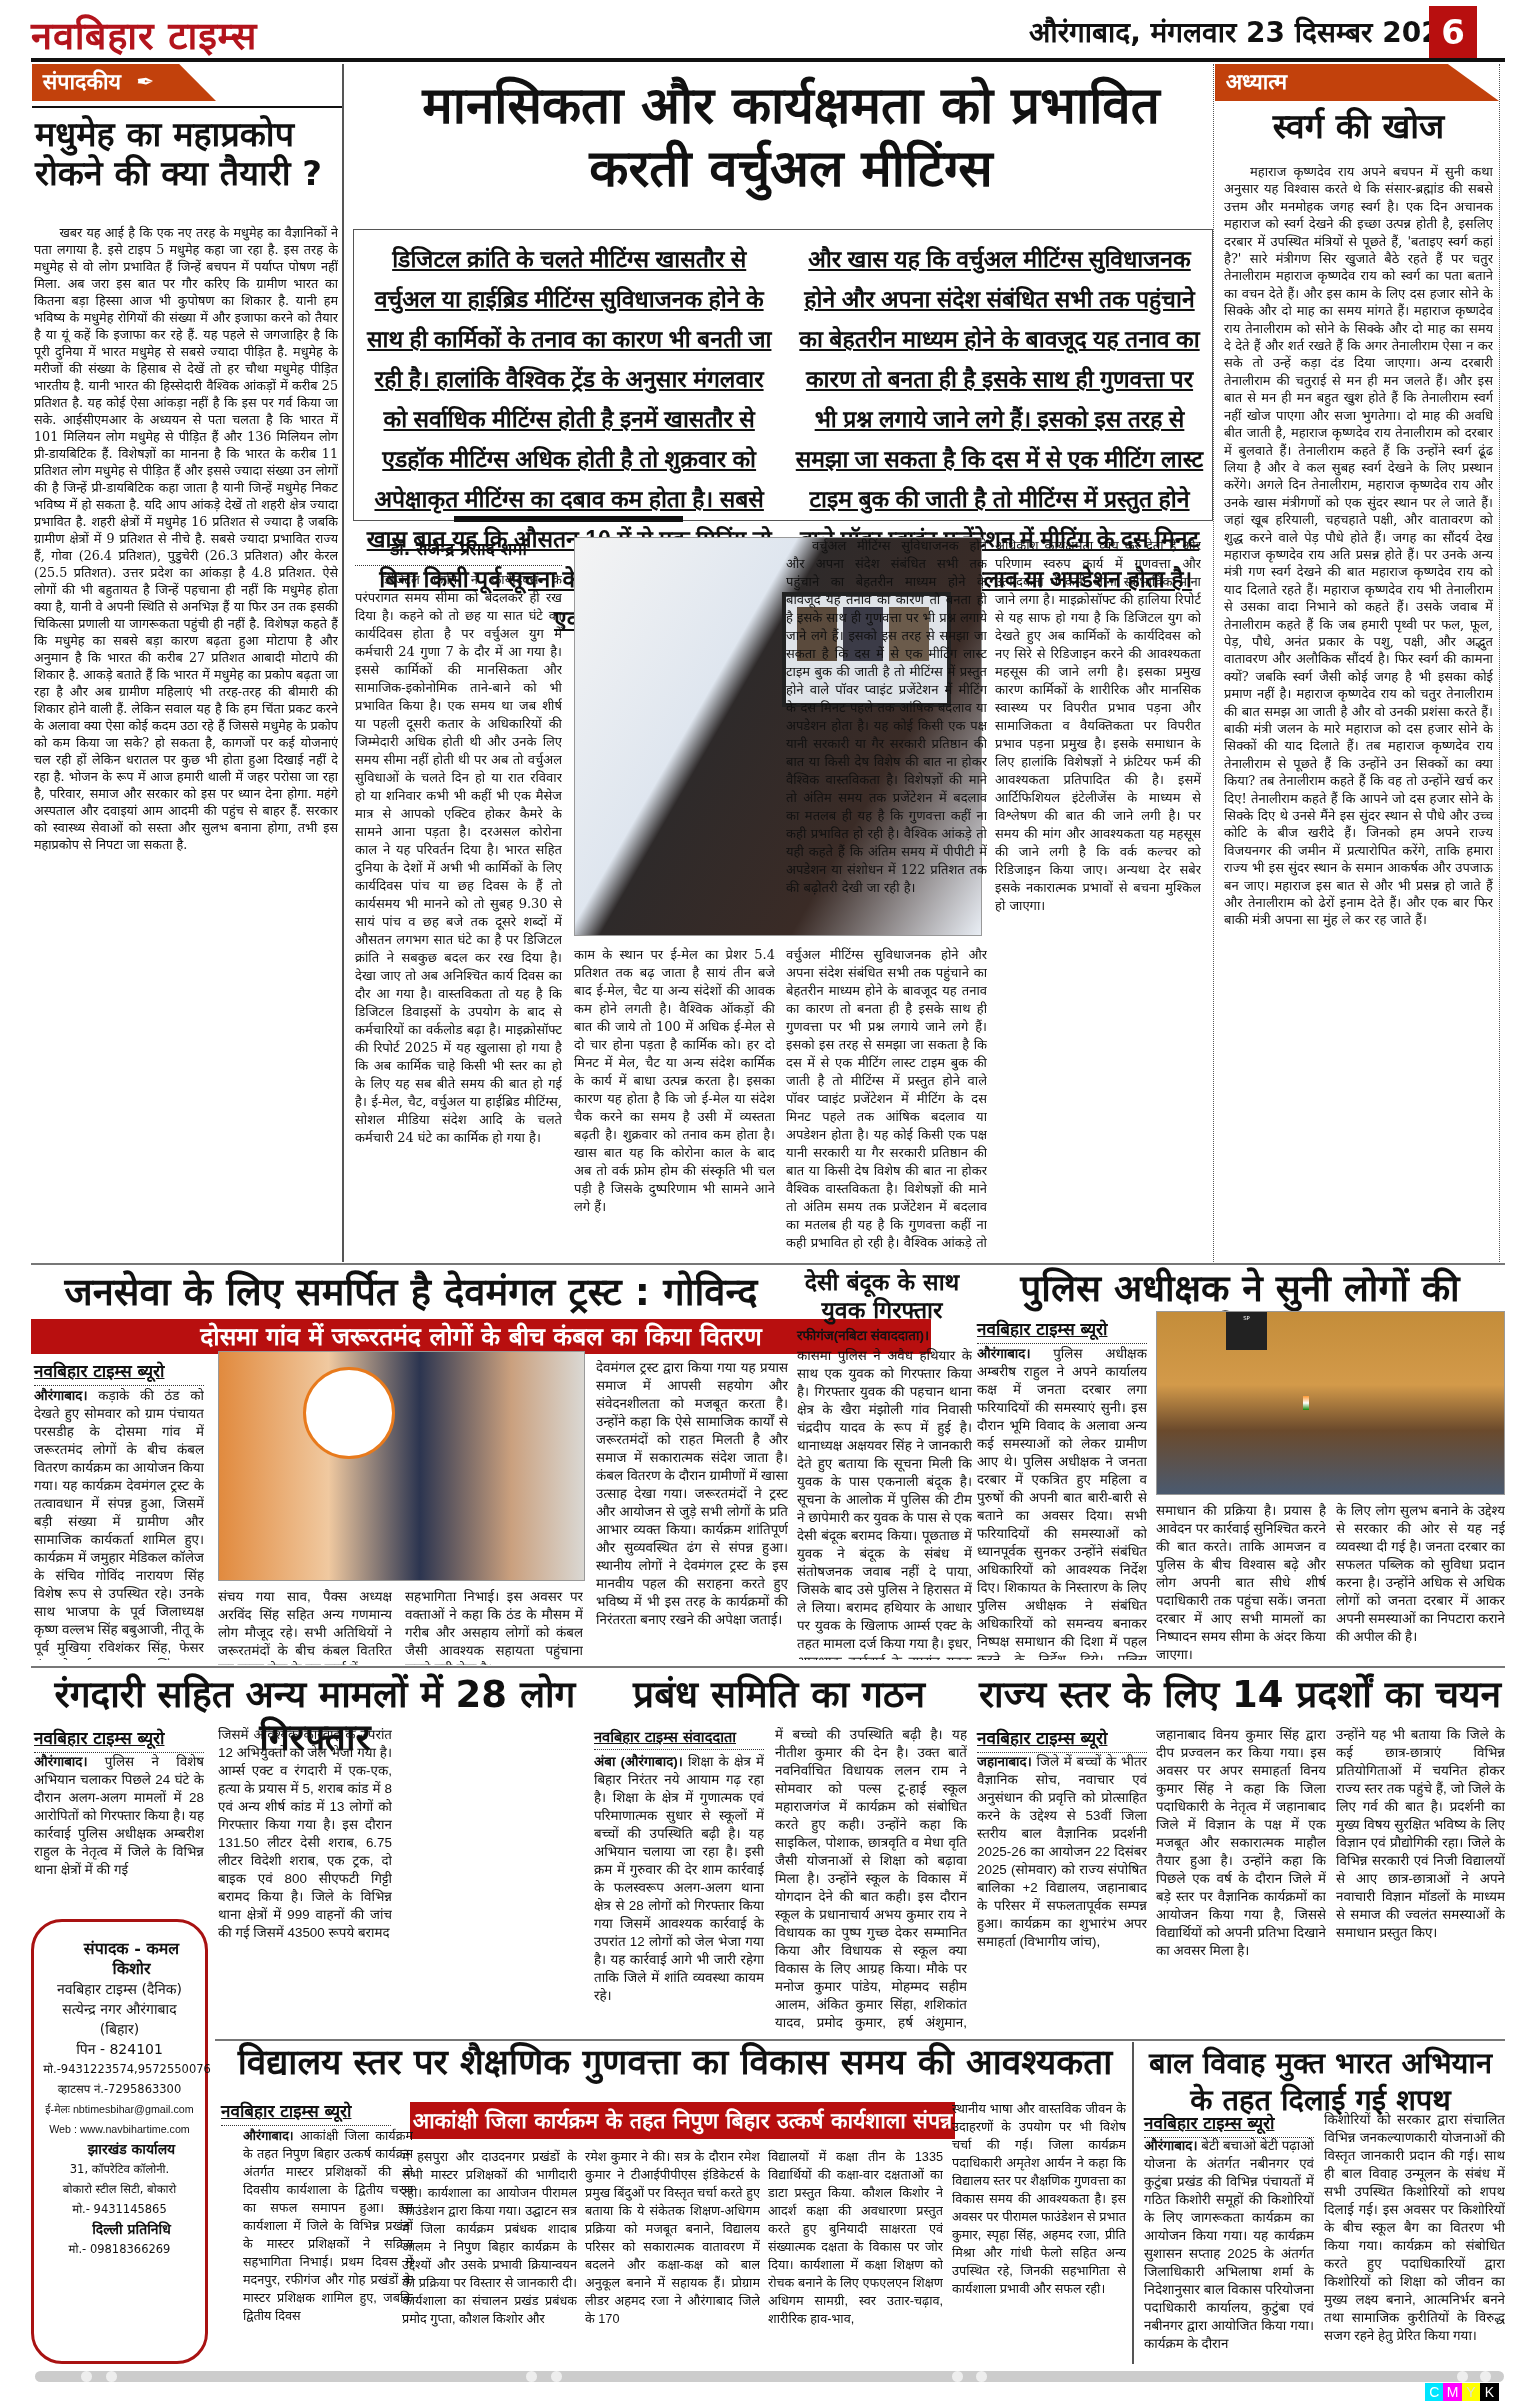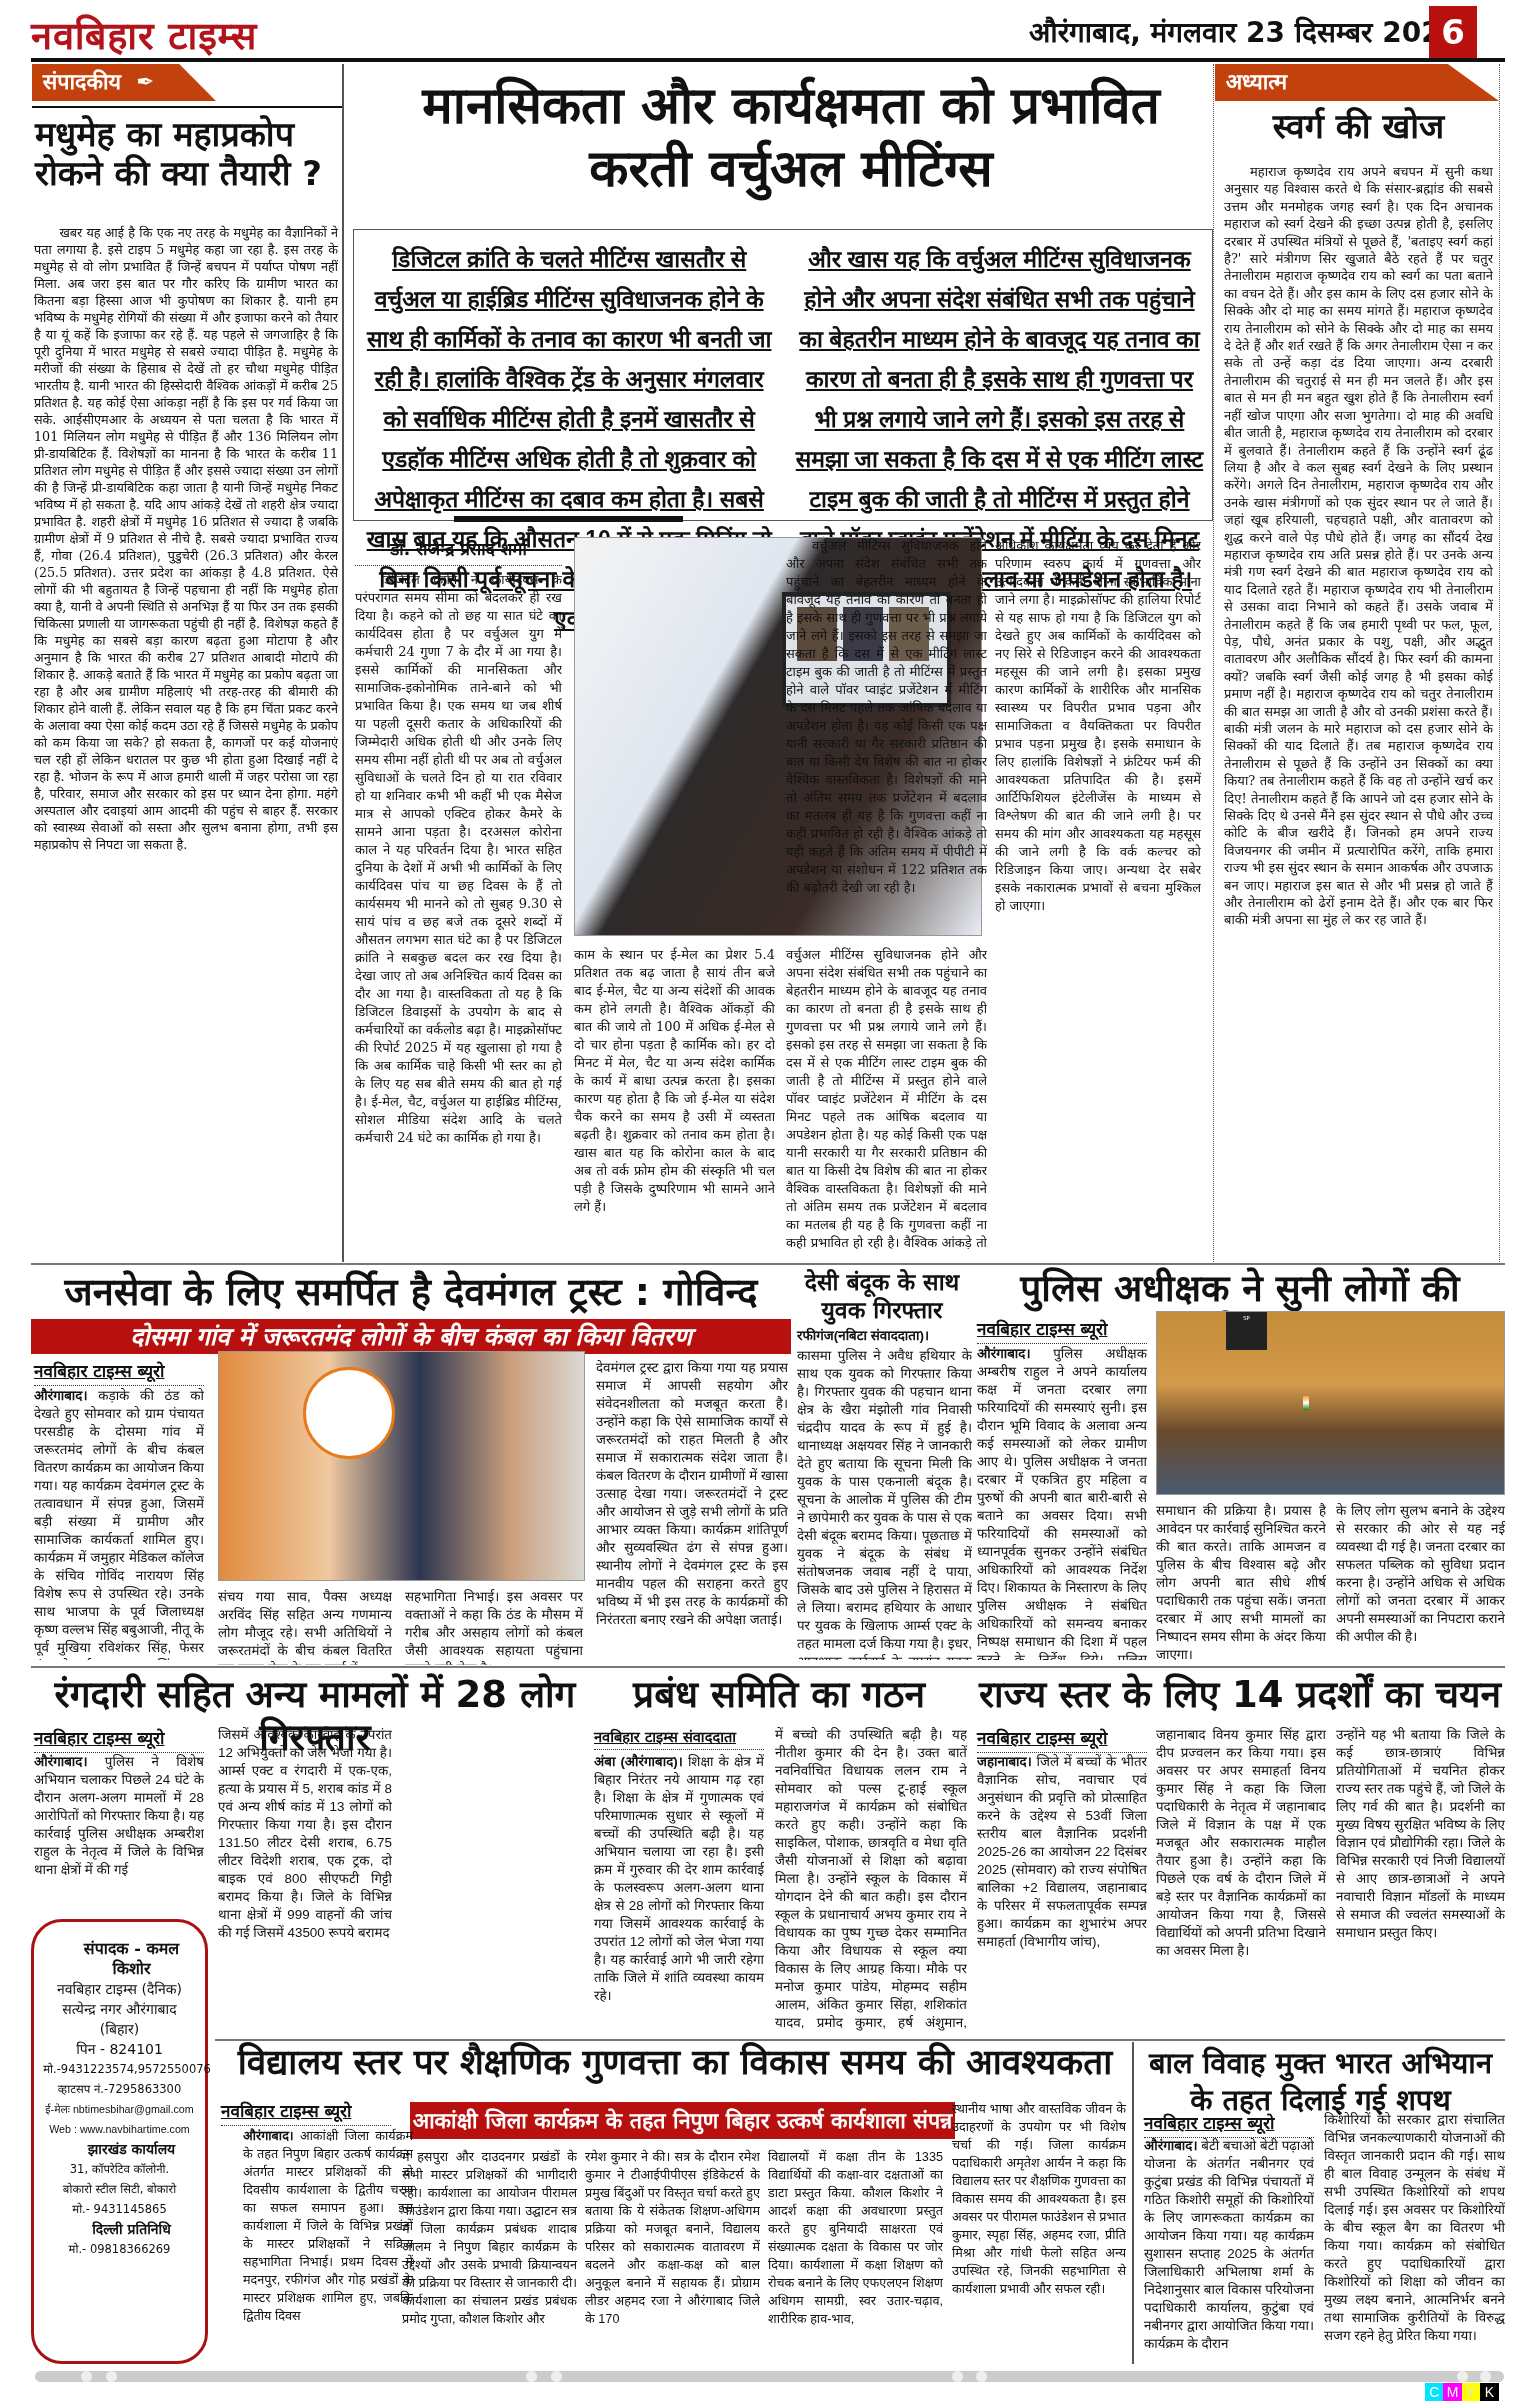--- a/index.html
+++ b/index.html
@@ -74,21 +74,21 @@
 
 <div class="abs dotted-v" style="left:1213px;top:64px;height:1198px;"></div>
 <div class="abs dotted-v" style="left:1499px;top:64px;height:1198px;"></div>
 <div class="abs section-tag" style="left:1215px;top:64px;width:284px;clip-path:polygon(0 0,82% 0,100% 100%,0 100%);">अध्यात्म</div>
 <div class="abs big-head" style="left:1228px;top:107px;width:261px;font-size:34px;text-align:center;">स्वर्ग की खोज</div>
 <div class="abs col-text" style="left:1224px;top:163px;width:269px;height:1090px;overflow:hidden;text-indent:2em;line-height:17.4px;">महाराज कृष्णदेव राय अपने बचपन में सुनी कथा अनुसार यह विश्वास करते थे कि संसार-ब्रह्मांड की सबसे उत्तम और मनमोहक जगह स्वर्ग है। एक दिन अचानक महाराज को स्वर्ग देखने की इच्छा उत्पन्न होती है, इसलिए दरबार में उपस्थित मंत्रियों से पूछते हैं, 'बताइए स्वर्ग कहां है?' सारे मंत्रीगण सिर खुजाते बैठे रहते हैं पर चतुर तेनालीराम महाराज कृष्णदेव राय को स्वर्ग का पता बताने का वचन देते हैं। और इस काम के लिए दस हजार सोने के सिक्के और दो माह का समय मांगते हैं। महाराज कृष्णदेव राय तेनालीराम को सोने के सिक्के और दो माह का समय दे देते हैं और शर्त रखते हैं कि अगर तेनालीराम ऐसा न कर सके तो उन्हें कड़ा दंड दिया जाएगा। अन्य दरबारी तेनालीराम की चतुराई से मन ही मन जलते हैं। और इस बात से मन ही मन बहुत खुश होते हैं कि तेनालीराम स्वर्ग नहीं खोज पाएगा और सजा भुगतेगा। दो माह की अवधि बीत जाती है, महाराज कृष्णदेव राय तेनालीराम को दरबार में बुलवाते हैं। तेनालीराम कहते हैं कि उन्होंने स्वर्ग ढूंढ लिया है और वे कल सुबह स्वर्ग देखने के लिए प्रस्थान करेंगे। अगले दिन तेनालीराम, महाराज कृष्णदेव राय और उनके खास मंत्रीगणों को एक सुंदर स्थान पर ले जाते हैं। जहां खूब हरियाली, चहचहाते पक्षी, और वातावरण को शुद्ध करने वाले पेड़ पौधे होते हैं। जगह का सौंदर्य देख महाराज कृष्णदेव राय अति प्रसन्न होते हैं। पर उनके अन्य मंत्री गण स्वर्ग देखने की बात महाराज कृष्णदेव राय को याद दिलाते रहते हैं। महाराज कृष्णदेव राय भी तेनालीराम से उसका वादा निभाने को कहते हैं। उसके जवाब में तेनालीराम कहते हैं कि जब हमारी पृथ्वी पर फल, फूल, पेड़, पौधे, अनंत प्रकार के पशु, पक्षी, और अद्भुत वातावरण और अलौकिक सौंदर्य है। फिर स्वर्ग की कामना क्यों? जबकि स्वर्ग जैसी कोई जगह है भी इसका कोई प्रमाण नहीं है। महाराज कृष्णदेव राय को चतुर तेनालीराम की बात समझ आ जाती है और वो उनकी प्रशंसा करते हैं। बाकी मंत्री जलन के मारे महाराज को दस हजार सोने के सिक्कों की याद दिलाते हैं। तब महाराज कृष्णदेव राय तेनालीराम से पूछते हैं कि उन्होंने उन सिक्कों का क्या किया? तब तेनालीराम कहते हैं कि वह तो उन्होंने खर्च कर दिए! तेनालीराम कहते हैं कि आपने जो दस हजार सोने के सिक्के दिए थे उनसे मैंने इस सुंदर स्थान से पौधे और उच्च कोटि के बीज खरीदे हैं। जिनको हम अपने राज्य विजयनगर की जमीन में प्रत्यारोपित करेंगे, ताकि हमारा राज्य भी इस सुंदर स्थान के समान आकर्षक और उपजाऊ बन जाए। महाराज इस बात से और भी प्रसन्न हो जाते हैं और तेनालीराम को ढेरों इनाम देते हैं। और एक बार फिर बाकी मंत्री अपना सा मुंह ले कर रह जाते हैं।</div>
 
 <div class="abs" style="left:31px;top:1263px;width:1474px;height:1.5px;background:#777;"></div>
 
 <div class="abs big-head" style="left:31px;top:1271px;width:760px;font-size:38px;text-align:center;">जनसेवा के लिए समर्पित है देवमंगल ट्रस्ट : गोविन्द</div>
-<div class="abs red-banner" style="left:31px;top:1319px;width:760px;height:35px;font-size:24.6px;line-height:35px;font-style:italic;">दोसमा गांव में जरूरतमंद लोगों के बीच कंबल का किया वितरण</div>
+<div class="abs red-banner" style="left:31px;top:1319px;width:900px;height:35px;font-size:24.6px;line-height:35px;">दोसमा गांव में जरूरतमंद लोगों के बीच कंबल का किया वितरण</div>
 <div class="abs byline" style="left:34px;top:1359px;width:170px;">नवबिहार टाइम्स ब्यूरो</div>
 <div class="abs col-text sans" style="left:34px;top:1387px;width:170px;height:273px;overflow:hidden;">
   <span class="loc">औरंगाबाद।</span>
   <span>कड़ाके की ठंड को देखते हुए सोमवार को ग्राम पंचायत परसडीह के दोसमा गांव में जरूरतमंद लोगों के बीच कंबल वितरण कार्यक्रम का आयोजन किया गया। यह कार्यक्रम देवमंगल ट्रस्ट के तत्वावधान में संपन्न हुआ, जिसमें बड़ी संख्या में ग्रामीण और सामाजिक कार्यकर्ता शामिल हुए। कार्यक्रम में जमुहार मेडिकल कॉलेज के संचिव गोविंद नारायण सिंह विशेष रूप से उपस्थित रहे। उनके साथ भाजपा के पूर्व जिलाध्यक्ष कृष्ण वल्लभ सिंह बबुआजी, नीतू के पूर्व मुखिया रविशंकर सिंह, फेसर मंडल के पूर्व अध्यक्ष भरत सिंह,</span>
 </div>
 <div class="abs photo event" style="left:218px;top:1351px;width:367px;height:230px;">
   <div style="position:absolute;left:84px;top:15.4px;width:92px;height:92px;border-radius:50%;background:#fff;border:3.1px solid #e87a1c;"></div>
 </div>
 <div class="abs col-text sans" style="left:218px;top:1588px;width:174px;height:77px;overflow:hidden;">संचय गया साव, पैक्स अध्यक्ष अरविंद सिंह सहित अन्य गणमान्य लोग मौजूद रहे। सभी अतिथियों ने जरूरतमंदों के बीच कंबल वितरित कर मानव सेवा के इस कार्य में</div>
 <div class="abs col-text sans" style="left:405px;top:1588px;width:178px;height:77px;overflow:hidden;">सहभागिता निभाई। इस अवसर पर वक्ताओं ने कहा कि ठंड के मौसम में गरीब और असहाय लोगों को कंबल जैसी आवश्यक सहायता पहुंचाना सबसे बड़ी सेवा है।</div>

